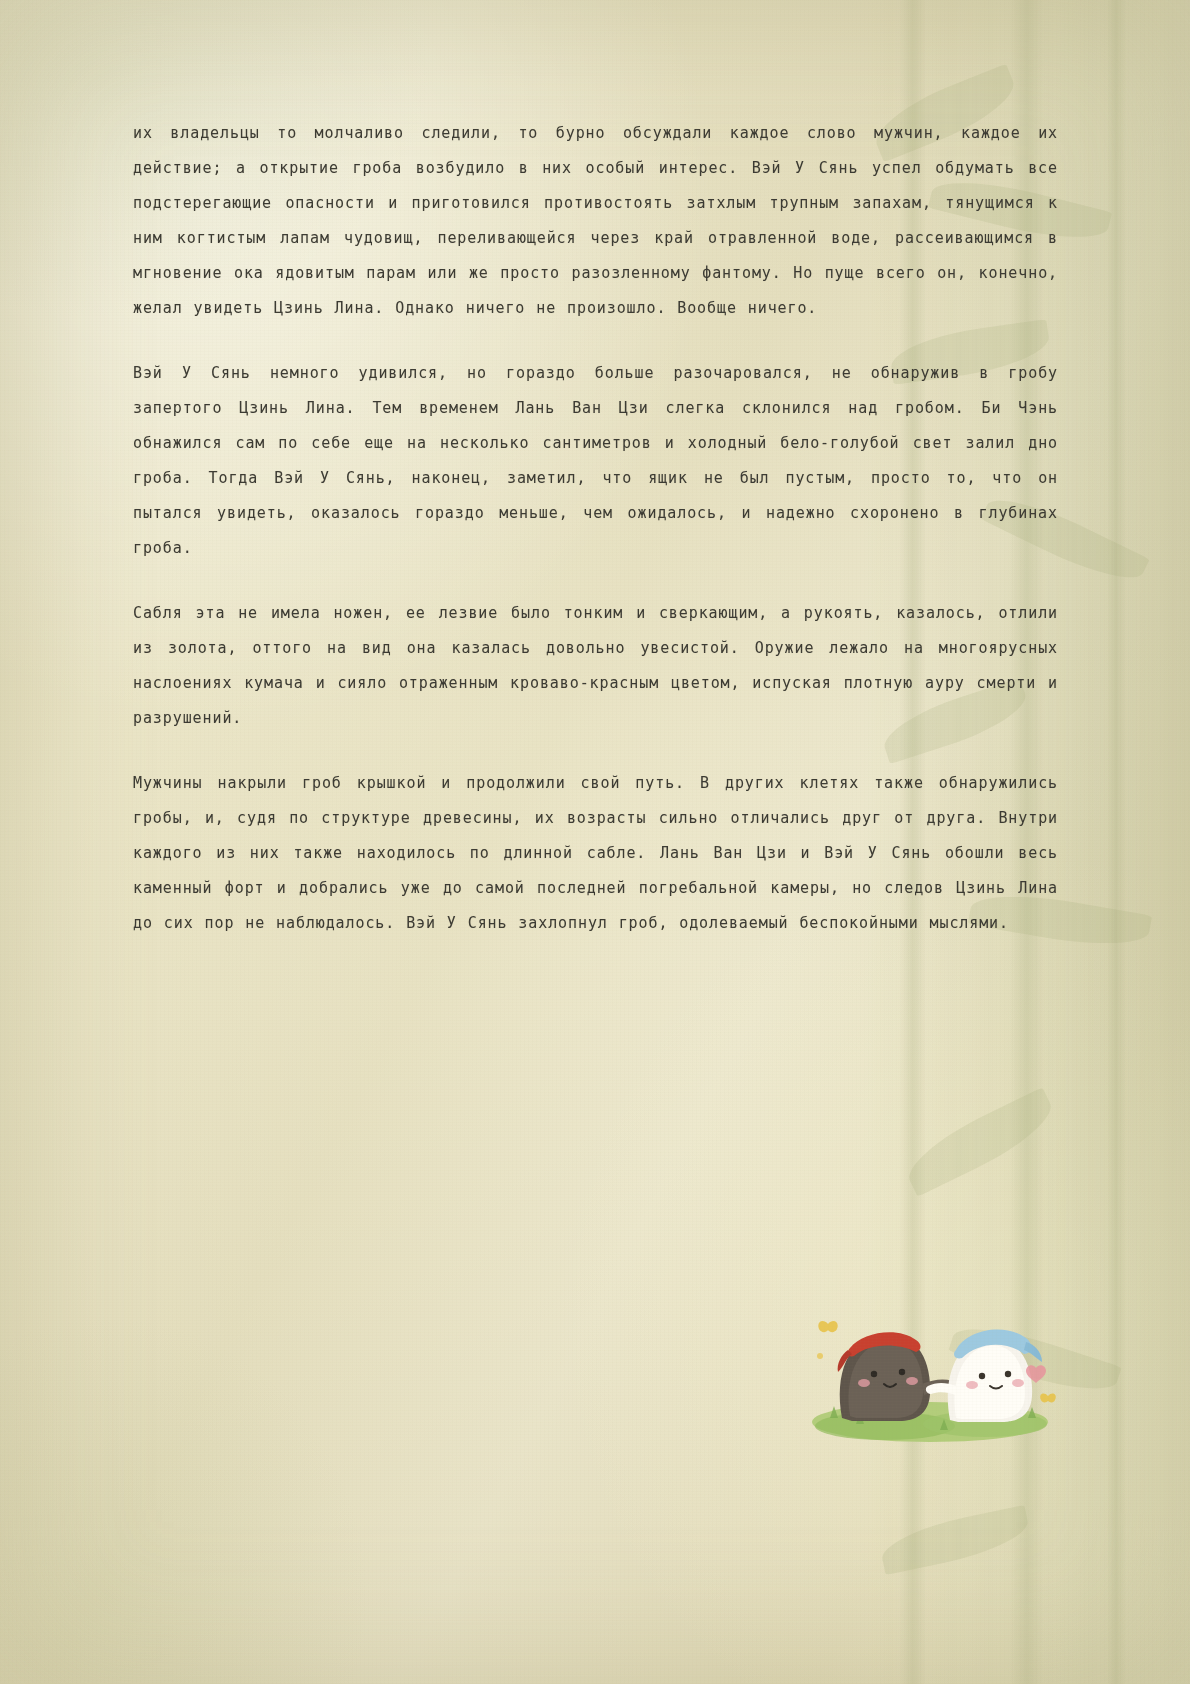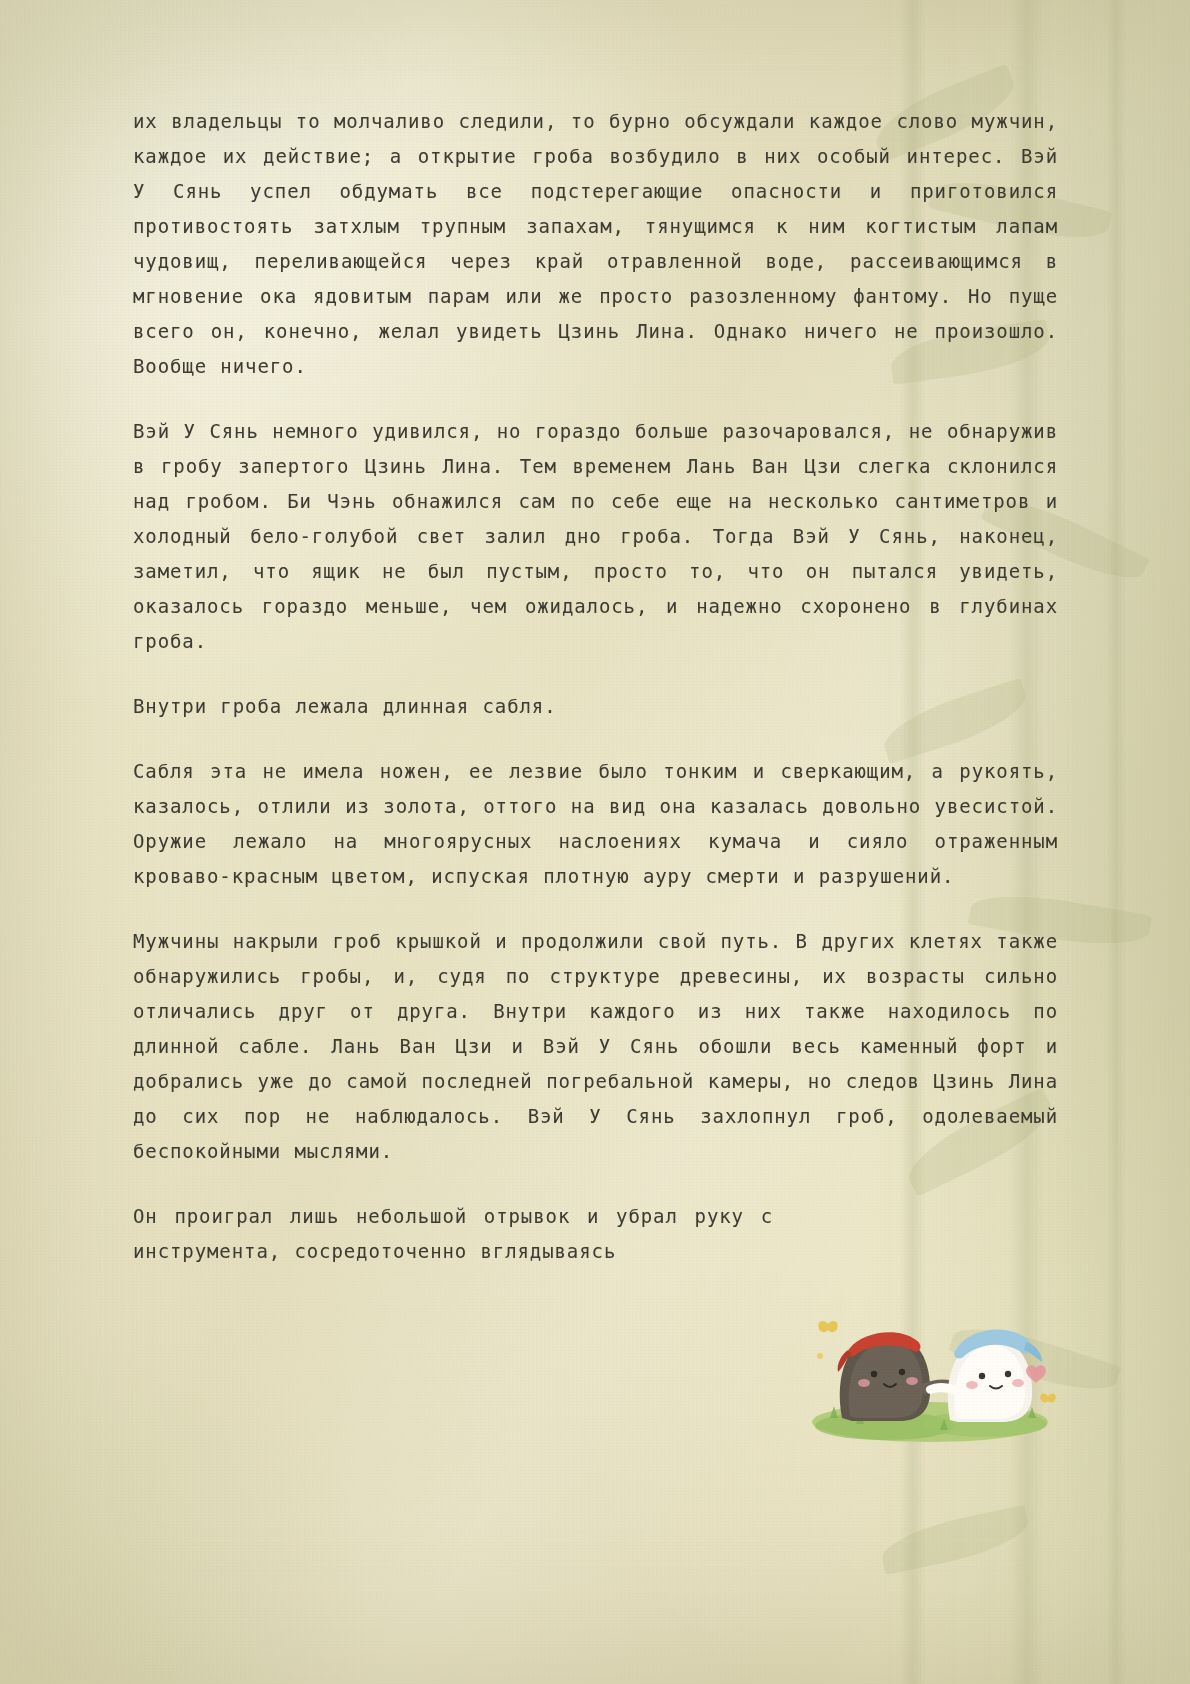--- a/index.html
+++ b/index.html
@@ -71,22 +71,22 @@
   }
 
   #content {
     position: absolute;
     left: 133px;
     top: 100px;
     width: 925px;
   }
 
   p.para {
-    margin: 4px 0 30px 0;
-    font-size: 19px;
+    margin: 16px 0 30px 0;
+    font-size: 15px;
     line-height: 35px;
     color: #3b3a33;
     text-align: justify;
     letter-spacing: 0.9px;
     word-spacing: 1px;
     text-shadow: 0 0 1px rgba(120,112,80,0.18);
   }
   p.para:last-child { margin-bottom: 0; }
 
   p.wrap-art {
@@ -123,24 +123,22 @@
     <div class="leaf" style="top:700px; left:20px; width:150px; height:42px; transform:rotate(-18deg);"></div>
     <div class="leaf" style="top:900px; left:110px; width:180px; height:40px; transform:rotate(10deg);"></div>
     <div class="leaf" style="top:1120px; left:40px; width:160px; height:44px; transform:rotate(-26deg);"></div>
     <div class="leaf" style="top:1340px; left:90px; width:170px; height:38px; transform:rotate(18deg);"></div>
     <div class="leaf" style="top:1520px; left:20px; width:150px; height:40px; transform:rotate(-12deg);"></div>
   </div>
 
   <div id="content">
     <p class="para">их владельцы то молчаливо следили, то бурно обсуждали каждое слово мужчин, каждое их действие; а открытие гроба возбудило в них особый интерес. Вэй У Сянь успел обдумать все подстерегающие опасности и приготовился противостоять затхлым трупным запахам, тянущимся к ним когтистым лапам чудовищ, переливающейся через край отравленной воде, рассеивающимся в мгновение ока ядовитым парам или же просто разозленному фантому. Но пуще всего он, конечно, желал увидеть Цзинь Лина. Однако ничего не произошло. Вообще ничего.</p>
     <p class="para">Вэй У Сянь немного удивился, но гораздо больше разочаровался, не обнаружив в гробу запертого Цзинь Лина. Тем временем Лань Ван Цзи слегка склонился над гробом. Би Чэнь обнажился сам по себе еще на несколько сантиметров и холодный бело-голубой свет залил дно гроба. Тогда Вэй У Сянь, наконец, заметил, что ящик не был пустым, просто то, что он пытался увидеть, оказалось гораздо меньше, чем ожидалось, и надежно схоронено в глубинах гроба.</p>
-    <p class="para">Внутри гроба лежала длинная сабля.</p>
     <p class="para">Сабля эта не имела ножен, ее лезвие было тонким и сверкающим, а рукоять, казалось, отлили из золота, оттого на вид она казалась довольно увесистой. Оружие лежало на многоярусных наслоениях кумача и сияло отраженным кроваво-красным цветом, испуская плотную ауру смерти и разрушений.</p>
     <p class="para">Мужчины накрыли гроб крышкой и продолжили свой путь. В других клетях также обнаружились гробы, и, судя по структуре древесины, их возрасты сильно отличались друг от друга. Внутри каждого из них также находилось по длинной сабле. Лань Ван Цзи и Вэй У Сянь обошли весь каменный форт и добрались уже до самой последней погребальной камеры, но следов Цзинь Лина до сих пор не наблюдалось. Вэй У Сянь захлопнул гроб, одолеваемый беспокойными мыслями.</p>
-    <p class="para wrap-art">Он проиграл лишь небольшой отрывок и убрал руку с инструмента, сосредоточенно вглядываясь</p>
   </div>
 
   <div id="illustration">
     <svg width="280" height="200" viewBox="0 0 280 200" xmlns="http://www.w3.org/2000/svg">
 
       <ellipse cx="140" cy="176" rx="118" ry="20" fill="#a9c96f" opacity="0.85"></ellipse>
       <ellipse cx="95" cy="180" rx="70" ry="14" fill="#93bc5c" opacity="0.7"></ellipse>
       <ellipse cx="195" cy="178" rx="62" ry="13" fill="#9ec369" opacity="0.7"></ellipse>
       <g fill="#7fae52" opacity="0.8">
         <path d="M40 172 l4 -12 l4 12 z"></path>

